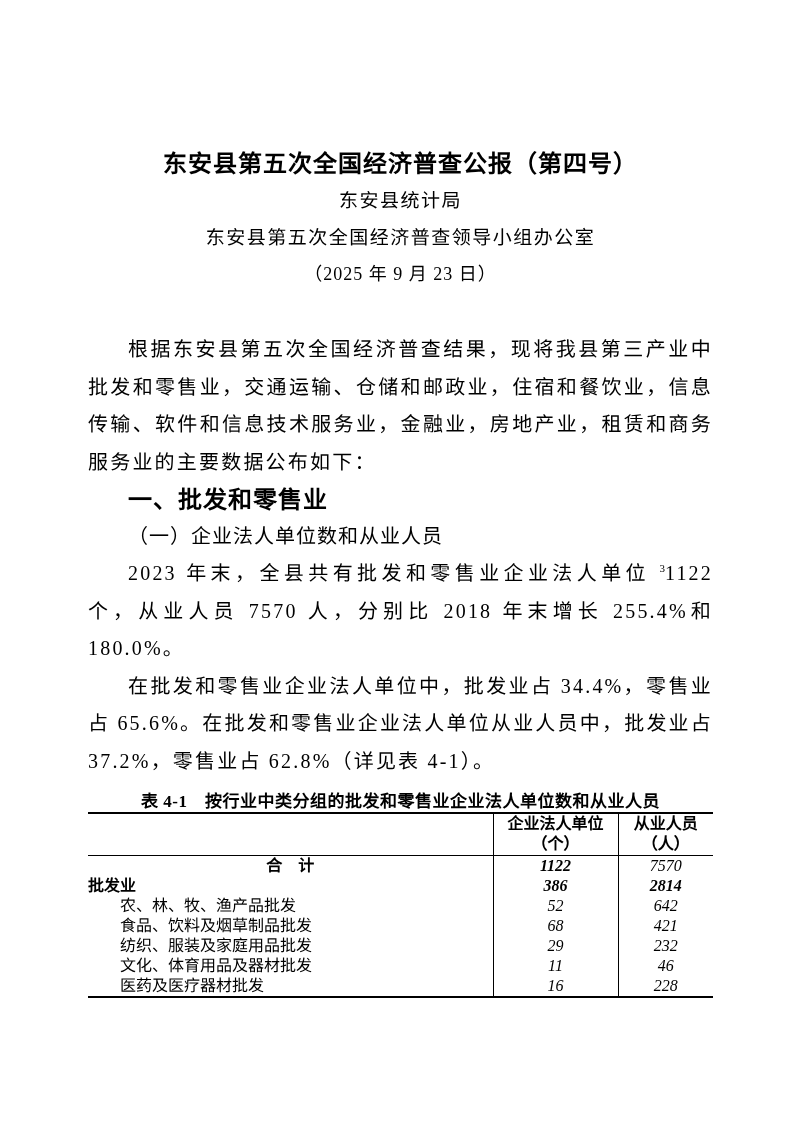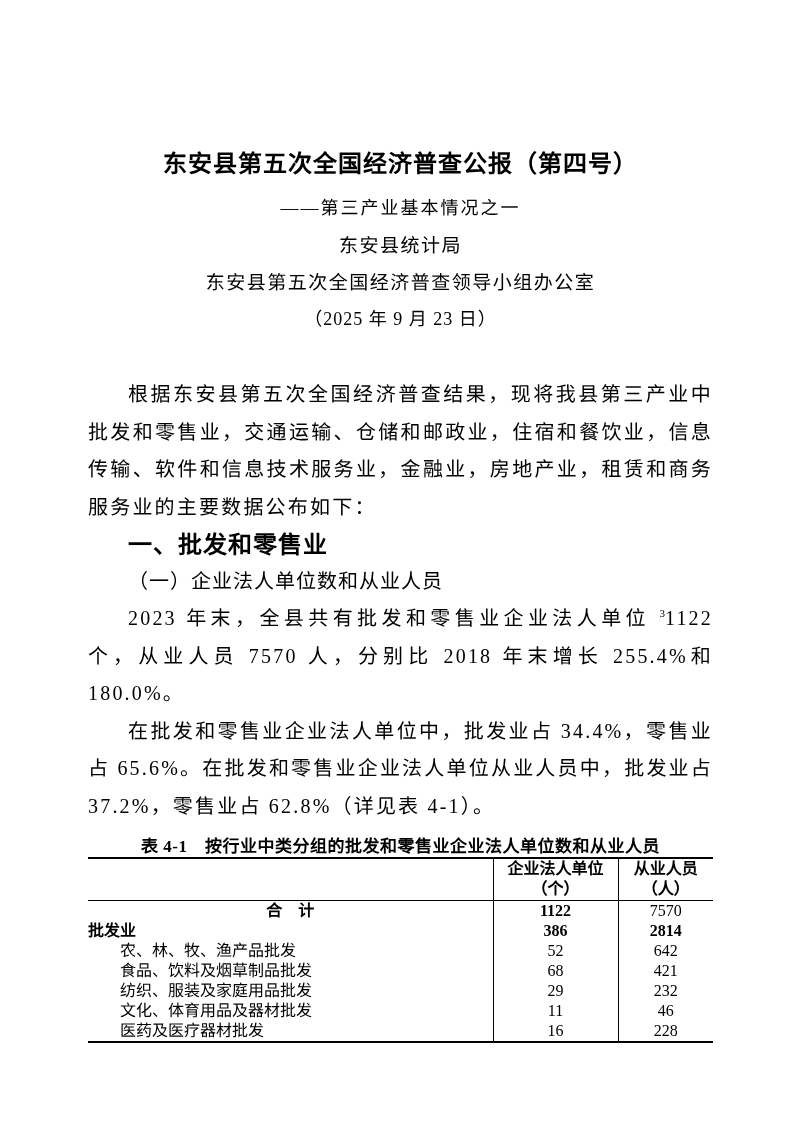--- a/index.html
+++ b/index.html
@@ -103,21 +103,21 @@
     border-bottom: 1.5px solid #000;
     vertical-align: middle;
   }
   table.stats .v-sep { border-left: 1.5px solid #000; }
   table.stats tbody td {
     height: 20px;
     line-height: 20px;
     vertical-align: middle;
   }
   td.c-label { text-align: left; }
-  td.c-num { text-align: center; }
+  td.c-num { text-align: center; font-style: italic; }
   tr.row-total td.c-label { text-align: center; font-weight: 700; }
   tr.row-total td.c-units { font-weight: 700; }
   tr.row-group td.c-label { font-weight: 700; font-family: "Liberation Sans", "DejaVu Sans", sans-serif; font-size: 16px; }
   tr.row-group td.c-num { font-weight: 700; }
   tr.row-item td.c-label { padding-left: 32px; }
   .hdr-line { display: block; }
   .page-num {
     position: absolute;
     left: 0;
     top: 1038px;
@@ -127,21 +127,20 @@
     line-height: 18px;
   }
 </style>
 </head>
 <body>
 
 <div class="page">
   <div class="content">
 
     <h1 class="doc-title">东安县第五次全国经济普查公报（第四号）</h1>
-    <div class="doc-subtitle">——第三产业基本情况之一</div>
     <div class="org-line">东安县统计局</div>
     <div class="org-line">东安县第五次全国经济普查领导小组办公室</div>
     <div class="doc-date">（2025 年 9 月 23 日）</div>
 
     <p class="para first">根据东安县第五次全国经济普查结果，现将我县第三产业中批发和零售业，交通运输、仓储和邮政业，住宿和餐饮业，信息传输、软件和信息技术服务业，金融业，房地产业，租赁和商务服务业的主要数据公布如下：</p>
 
     <h2 class="section-h">一、批发和零售业</h2>
     <h3 class="subsection-h">（一）企业法人单位数和从业人员</h3>
 
     <p class="para"><span>2023 年末，全县共有批发和零售业企业法人单位</span> <sup class="fn">3</sup><span>1122 个，从业人员 7570 人，分别比 2018 年末增长 255.4%和 180.0%。</span></p>

